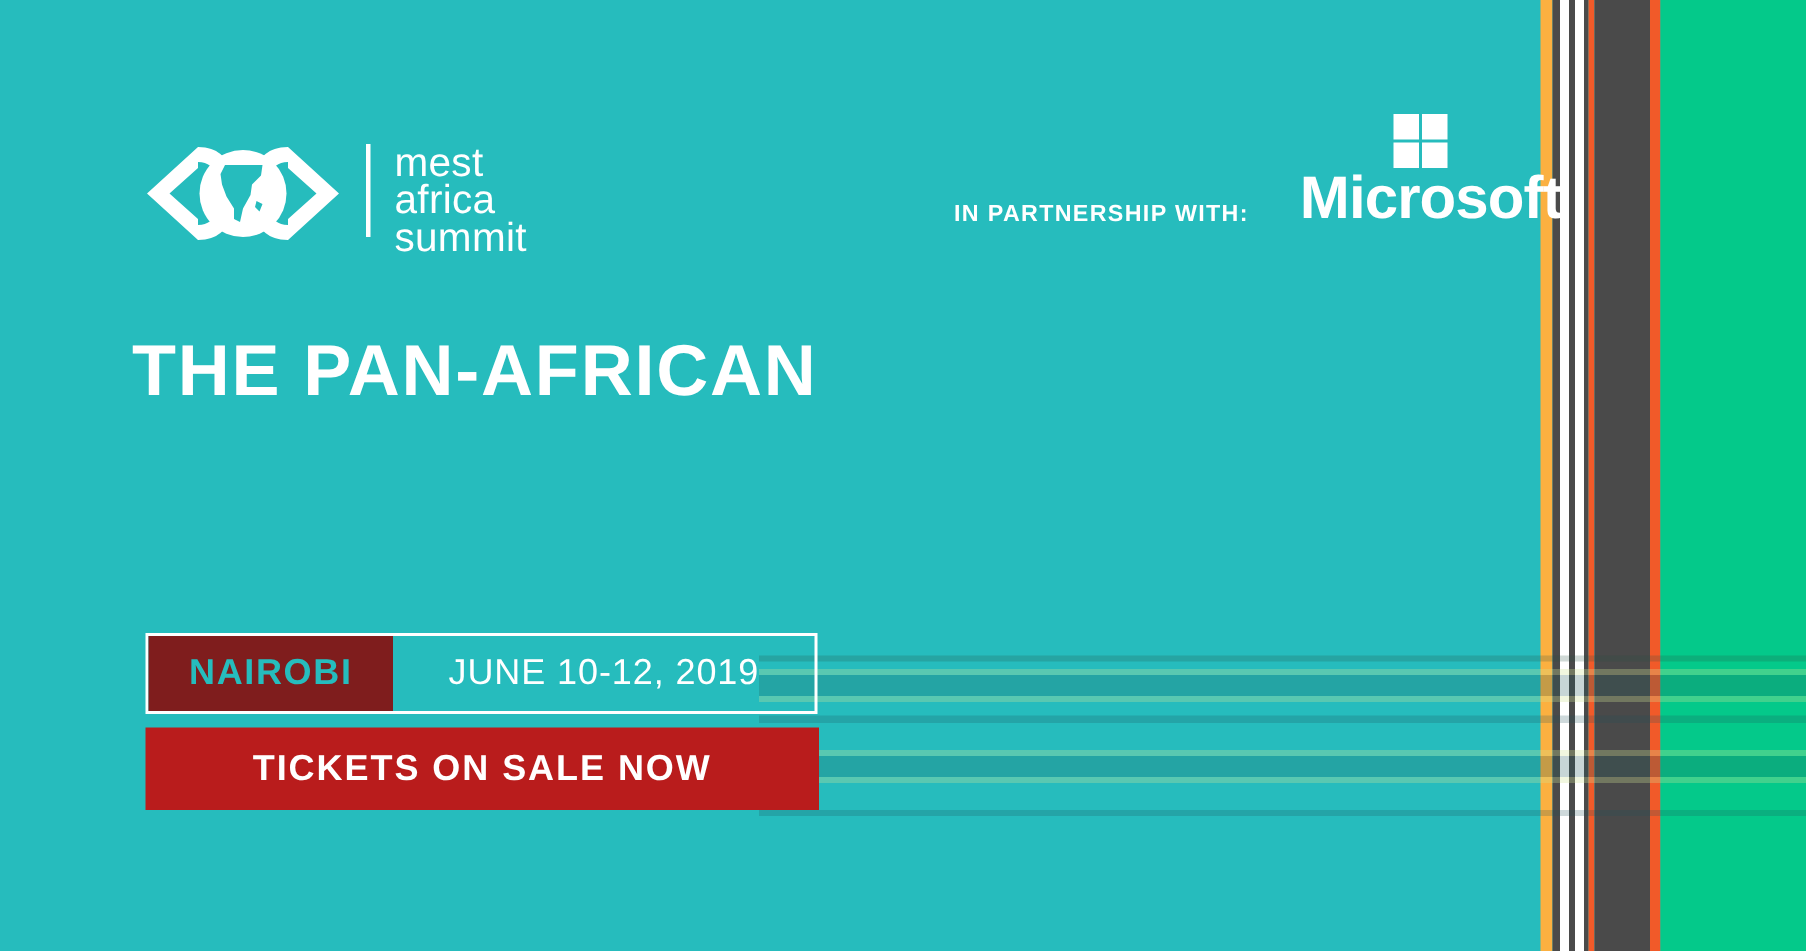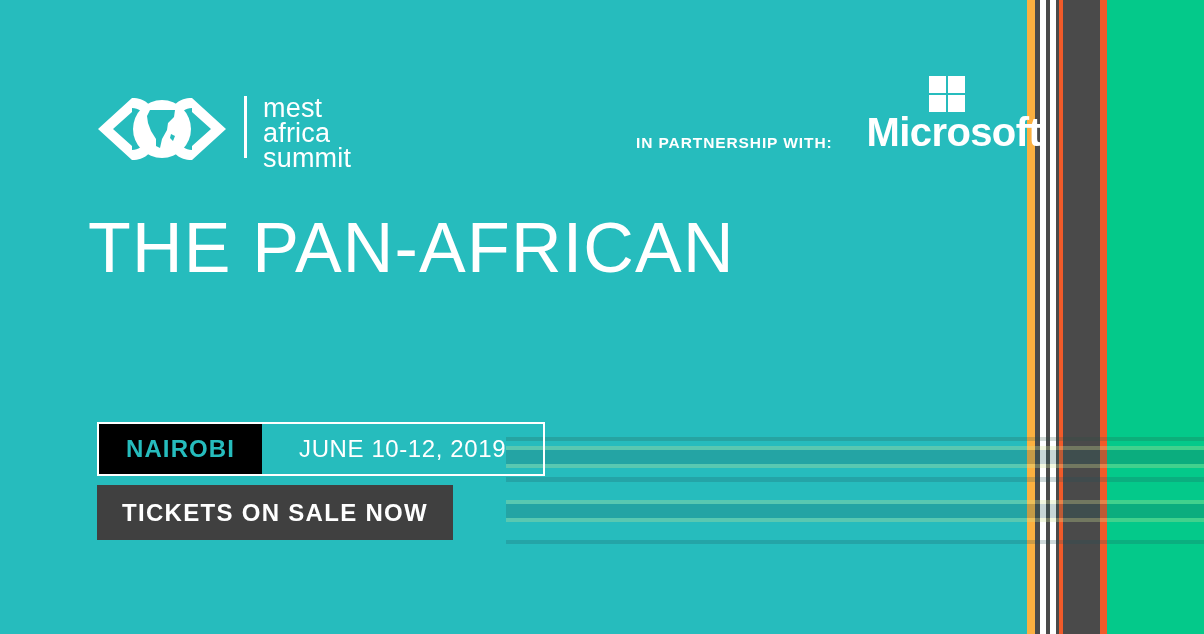--- a/index.html
+++ b/index.html
@@ -114,39 +114,39 @@
     margin-left: 14px;
     line-height: 40px;
   }
 
   
   .headline {
     position: absolute;
     left: 88px;
     top: 216px;
     color: #ffffff;
-    font-size: 70px;
+    font-size: 48px;
     line-height: 64px;
-    font-weight: normal;
+    font-weight: bold;
     letter-spacing: 1.2px;
   }
   .headline div { white-space: nowrap; }
 
   
   .info-badge {
     position: absolute;
     left: 97px;
     top: 422px;
     height: 54px;
     display: flex;
     box-sizing: border-box;
     border: 2px solid #ffffff;
   }
   .badge-city {
-    background: #000000;
+    background: #7f1d1d;
     color: #26BCBD;
     font-size: 24px;
     font-weight: bold;
     letter-spacing: 1.1px;
     display: flex;
     align-items: center;
     padding: 0 27px;
   }
   .badge-date {
     background: transparent;
@@ -157,23 +157,23 @@
     display: flex;
     align-items: center;
     padding: 0 37px;
   }
 
   
   .tickets-btn {
     position: absolute;
     left: 97px;
     top: 485px;
-    width: 356px;
+    width: 449px;
     height: 55px;
-    background: #404040;
+    background: #b91c1c;
     color: #ffffff;
     font-size: 24px;
     font-weight: bold;
     letter-spacing: 1.3px;
     display: flex;
     align-items: center;
     justify-content: center;
     border: none;
     font-family: "Liberation Sans", sans-serif;
     cursor: pointer;

